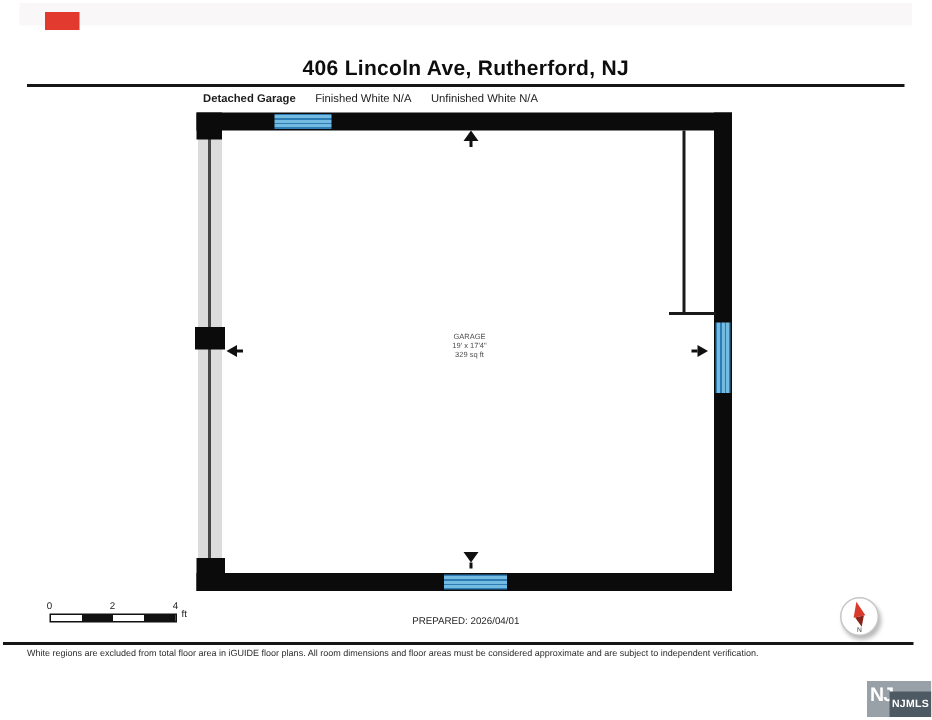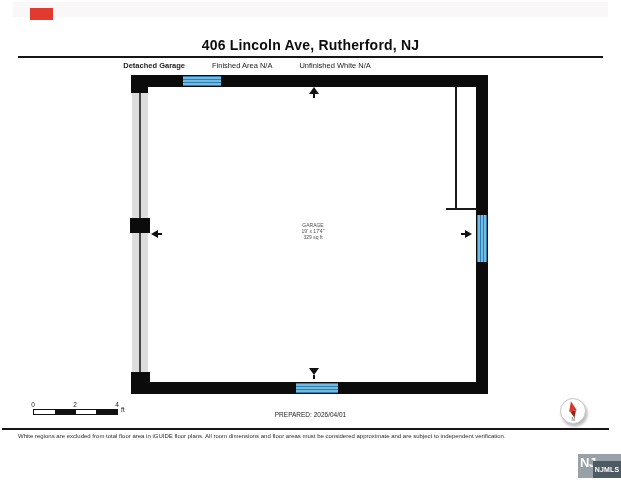--- a/index.html
+++ b/index.html
@@ -8,21 +8,21 @@
   .abs{position:absolute;}
 
   
   .topbar{left:13px;top:2px;width:595px;height:15px;background:#faf7f8;}
   .red-badge{left:30px;top:8px;width:23px;height:12px;background:#e23a2e;}
 
   
   .title{left:0;top:37px;width:621px;text-align:center;font-size:14px;font-weight:bold;
          letter-spacing:.2px;color:#0d0d0d;}
   .title-rule{left:18px;top:56px;width:585px;height:2px;background:#161616;}
-  .subtitle{left:0;top:61px;width:494px;display:flex;justify-content:center;gap:27px;
+  .subtitle{left:0;top:61px;width:494px;display:flex;justify-content:center;gap:13px;
             font-size:7.5px;color:#1c1c1c;align-items:baseline;}
   .subtitle .floor{font-weight:bold;}
 
   
   .wall{background:#0b0b0b;}
   .wall-top{left:131px;top:75px;width:357px;height:12px;}
   .wall-bottom{left:131px;top:382px;width:357px;height:12px;}
   .wall-right{left:476px;top:75px;width:12px;height:319px;}
   .wall-left-gray{left:132px;top:87px;width:16px;height:295px;
       background:linear-gradient(to right,#dcdcdc 0 7px,#474747 7px 9px,#dcdcdc 9px 16px);}
@@ -99,21 +99,21 @@
 <div class="page">
 
   <div class="abs topbar"></div>
   <div class="abs red-badge"></div>
 
   <div class="abs title">406 Lincoln Ave, Rutherford, NJ</div>
   <div class="abs title-rule"></div>
 
   <div class="abs subtitle">
     <span class="floor">Detached Garage</span>
-    <span>Finished Area N/A</span>
+    <span>Finished White N/A</span>
     <span>Unfinished White N/A</span>
   </div>
 
   <div>
     <div class="abs wall wall-top"></div>
     <div class="abs wall wall-bottom"></div>
     <div class="abs wall wall-right"></div>
     <div class="abs wall-left-gray"></div>
     <div class="abs wall corner-tl"></div>
     <div class="abs wall wall-left-mid"></div>

